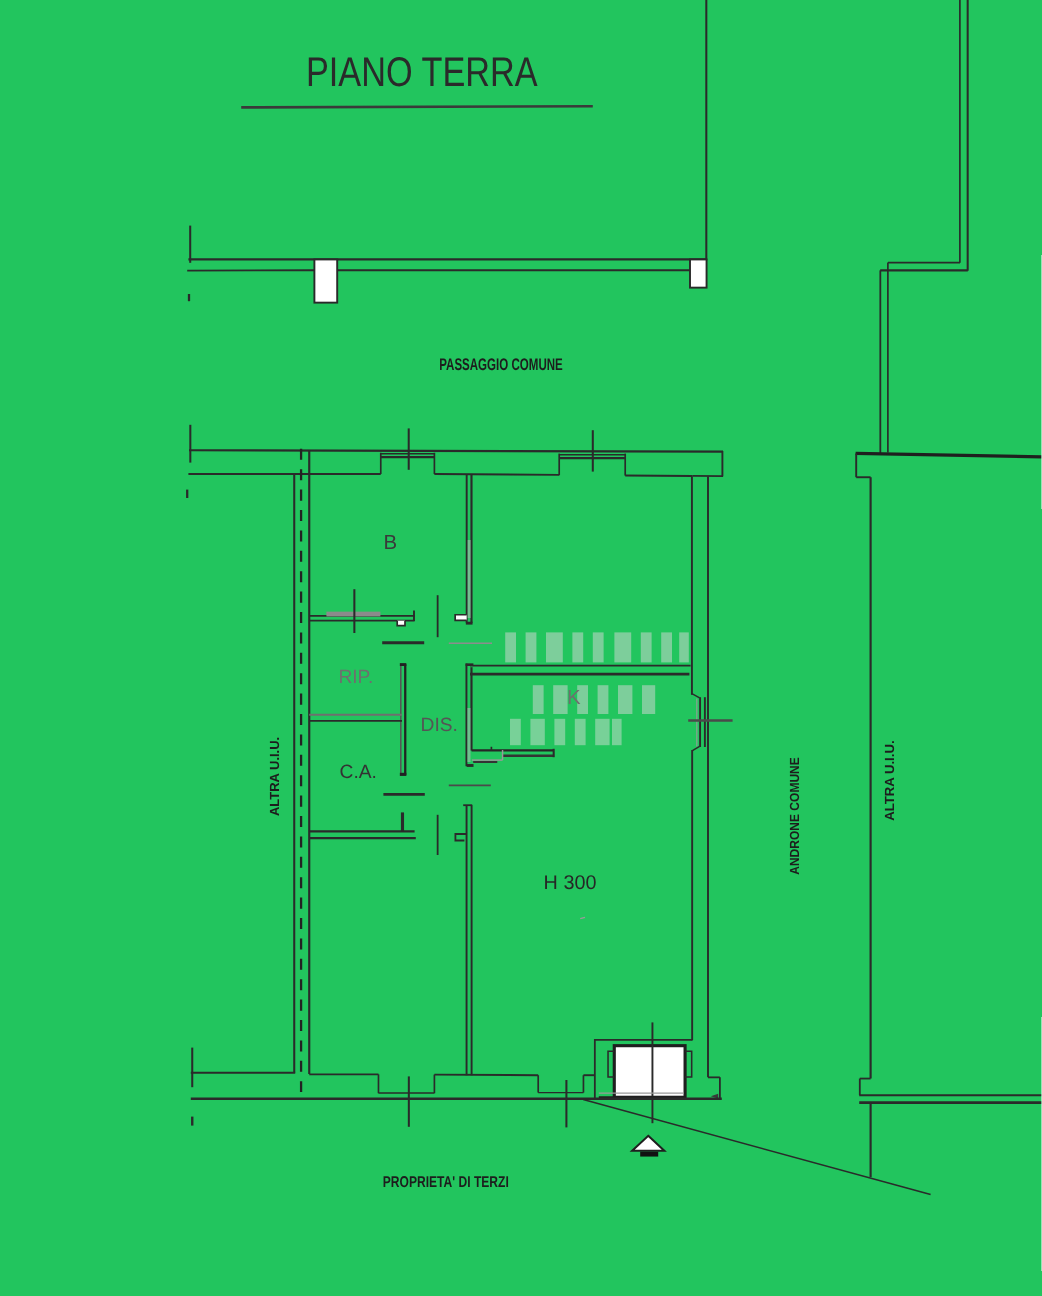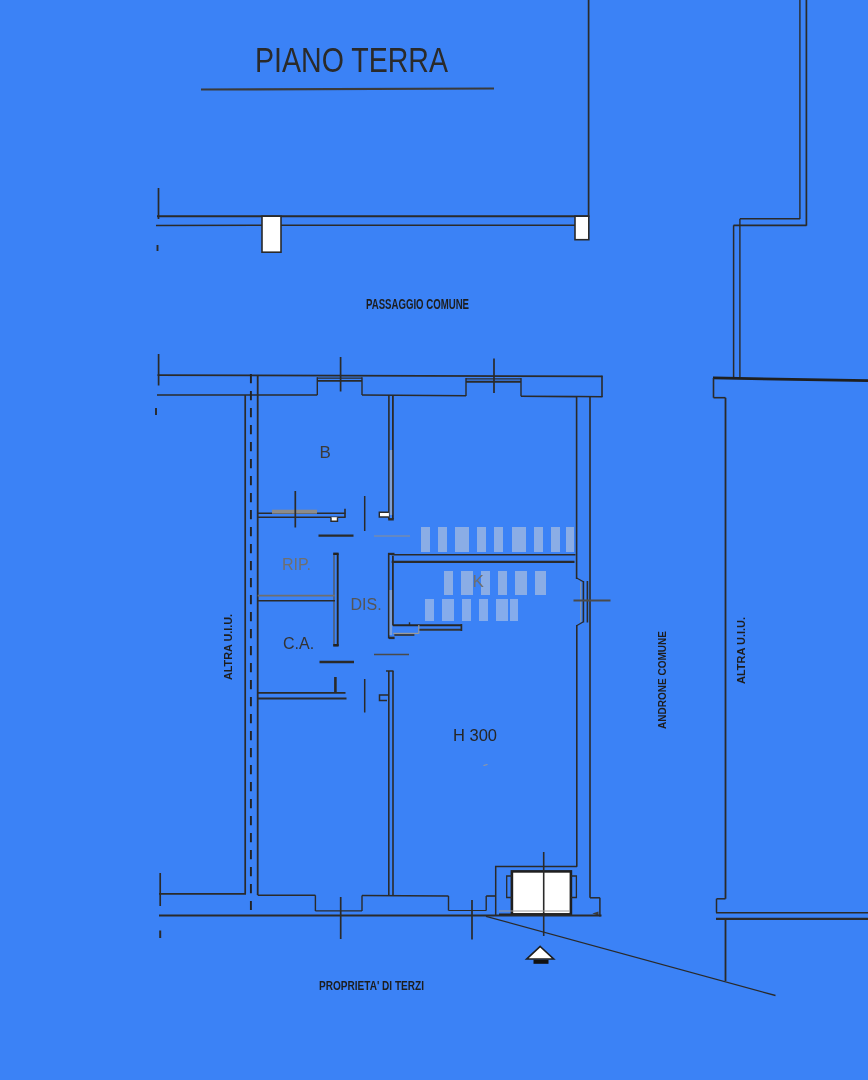--- a/index.html
+++ b/index.html
@@ -1,16 +1,16 @@
 <!DOCTYPE html>
 <html><head>
 <meta charset="utf-8">
 <style>
   html,body{margin:0;padding:0;background:#fff;}
-  .page{width:868px;height:1080px;position:relative;background:#3b82f6;overflow:hidden;}
+  .page{width:868px;height:1080px;position:relative;background:#22c55e;overflow:hidden;}
   svg{position:absolute;top:0;left:0;}
   text{font-family:"Liberation Sans", sans-serif;}
 </style>
 </head>
 <body>
 <div class="page">
 <svg width="868" height="1080" viewBox="0 0 868 1080" fill="none">
 
 <text x="351.5" y="71.5" font-size="34.5" fill="#2a2a2a" text-anchor="middle" textLength="193" lengthAdjust="spacingAndGlyphs">PIANO TERRA</text>
 

